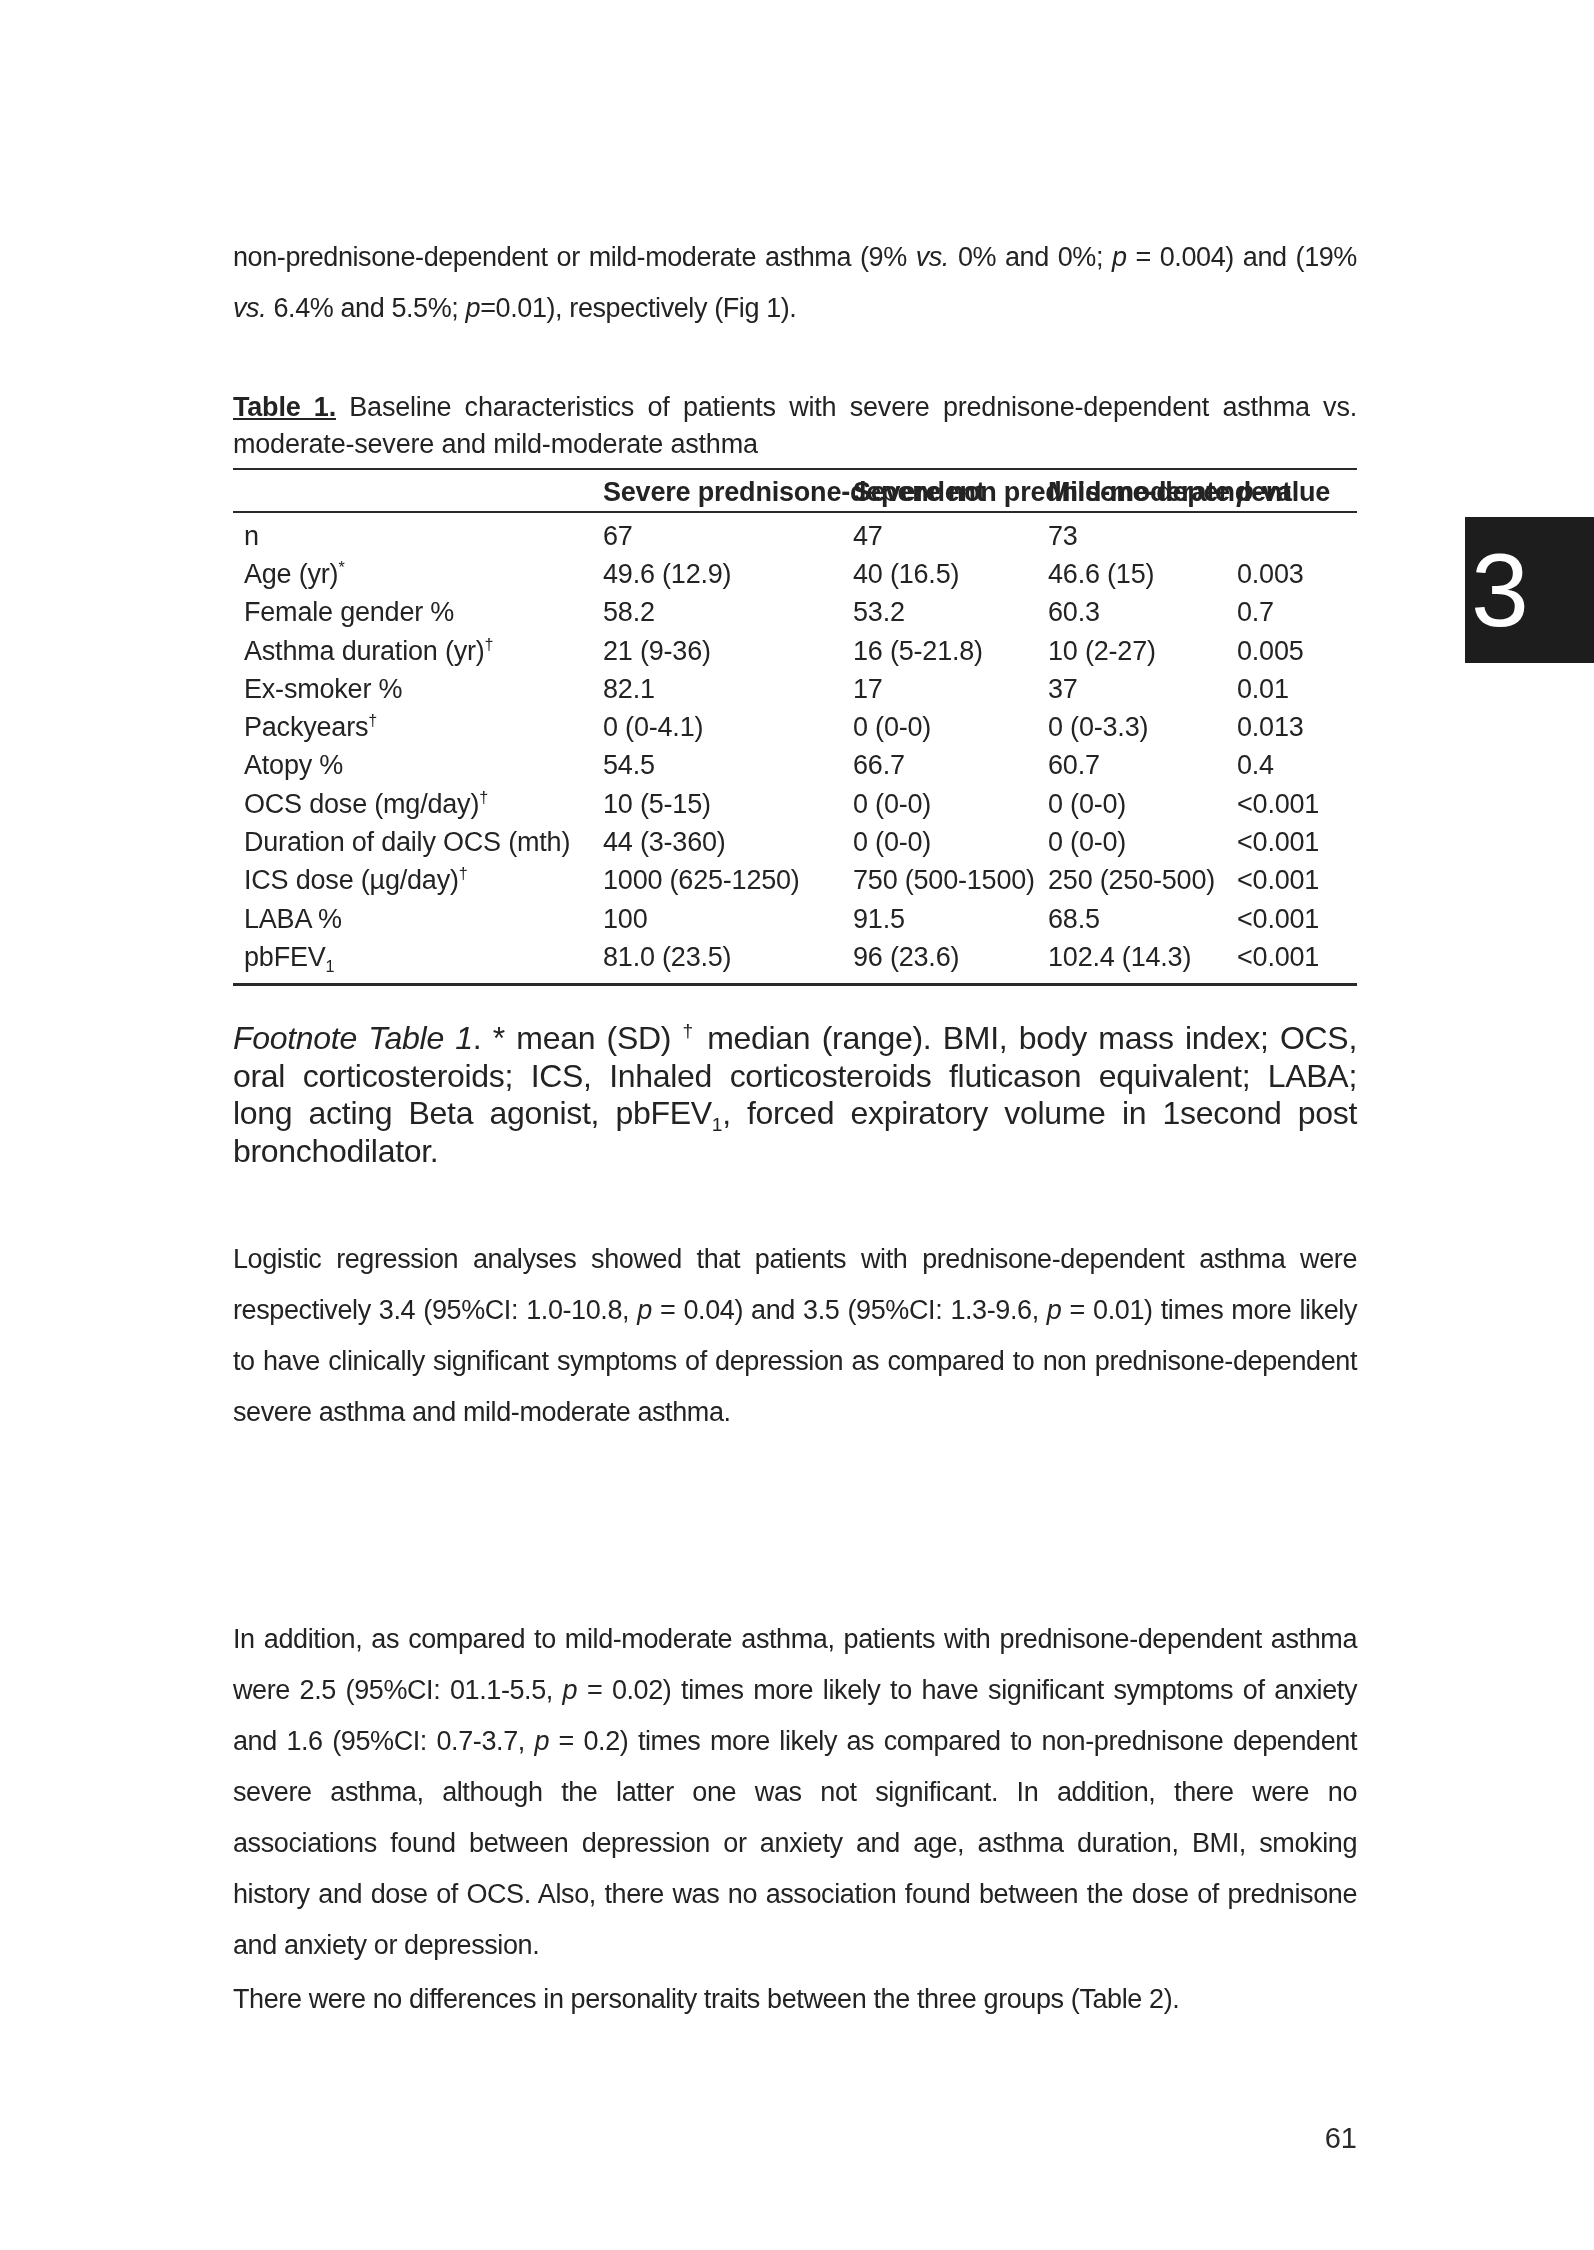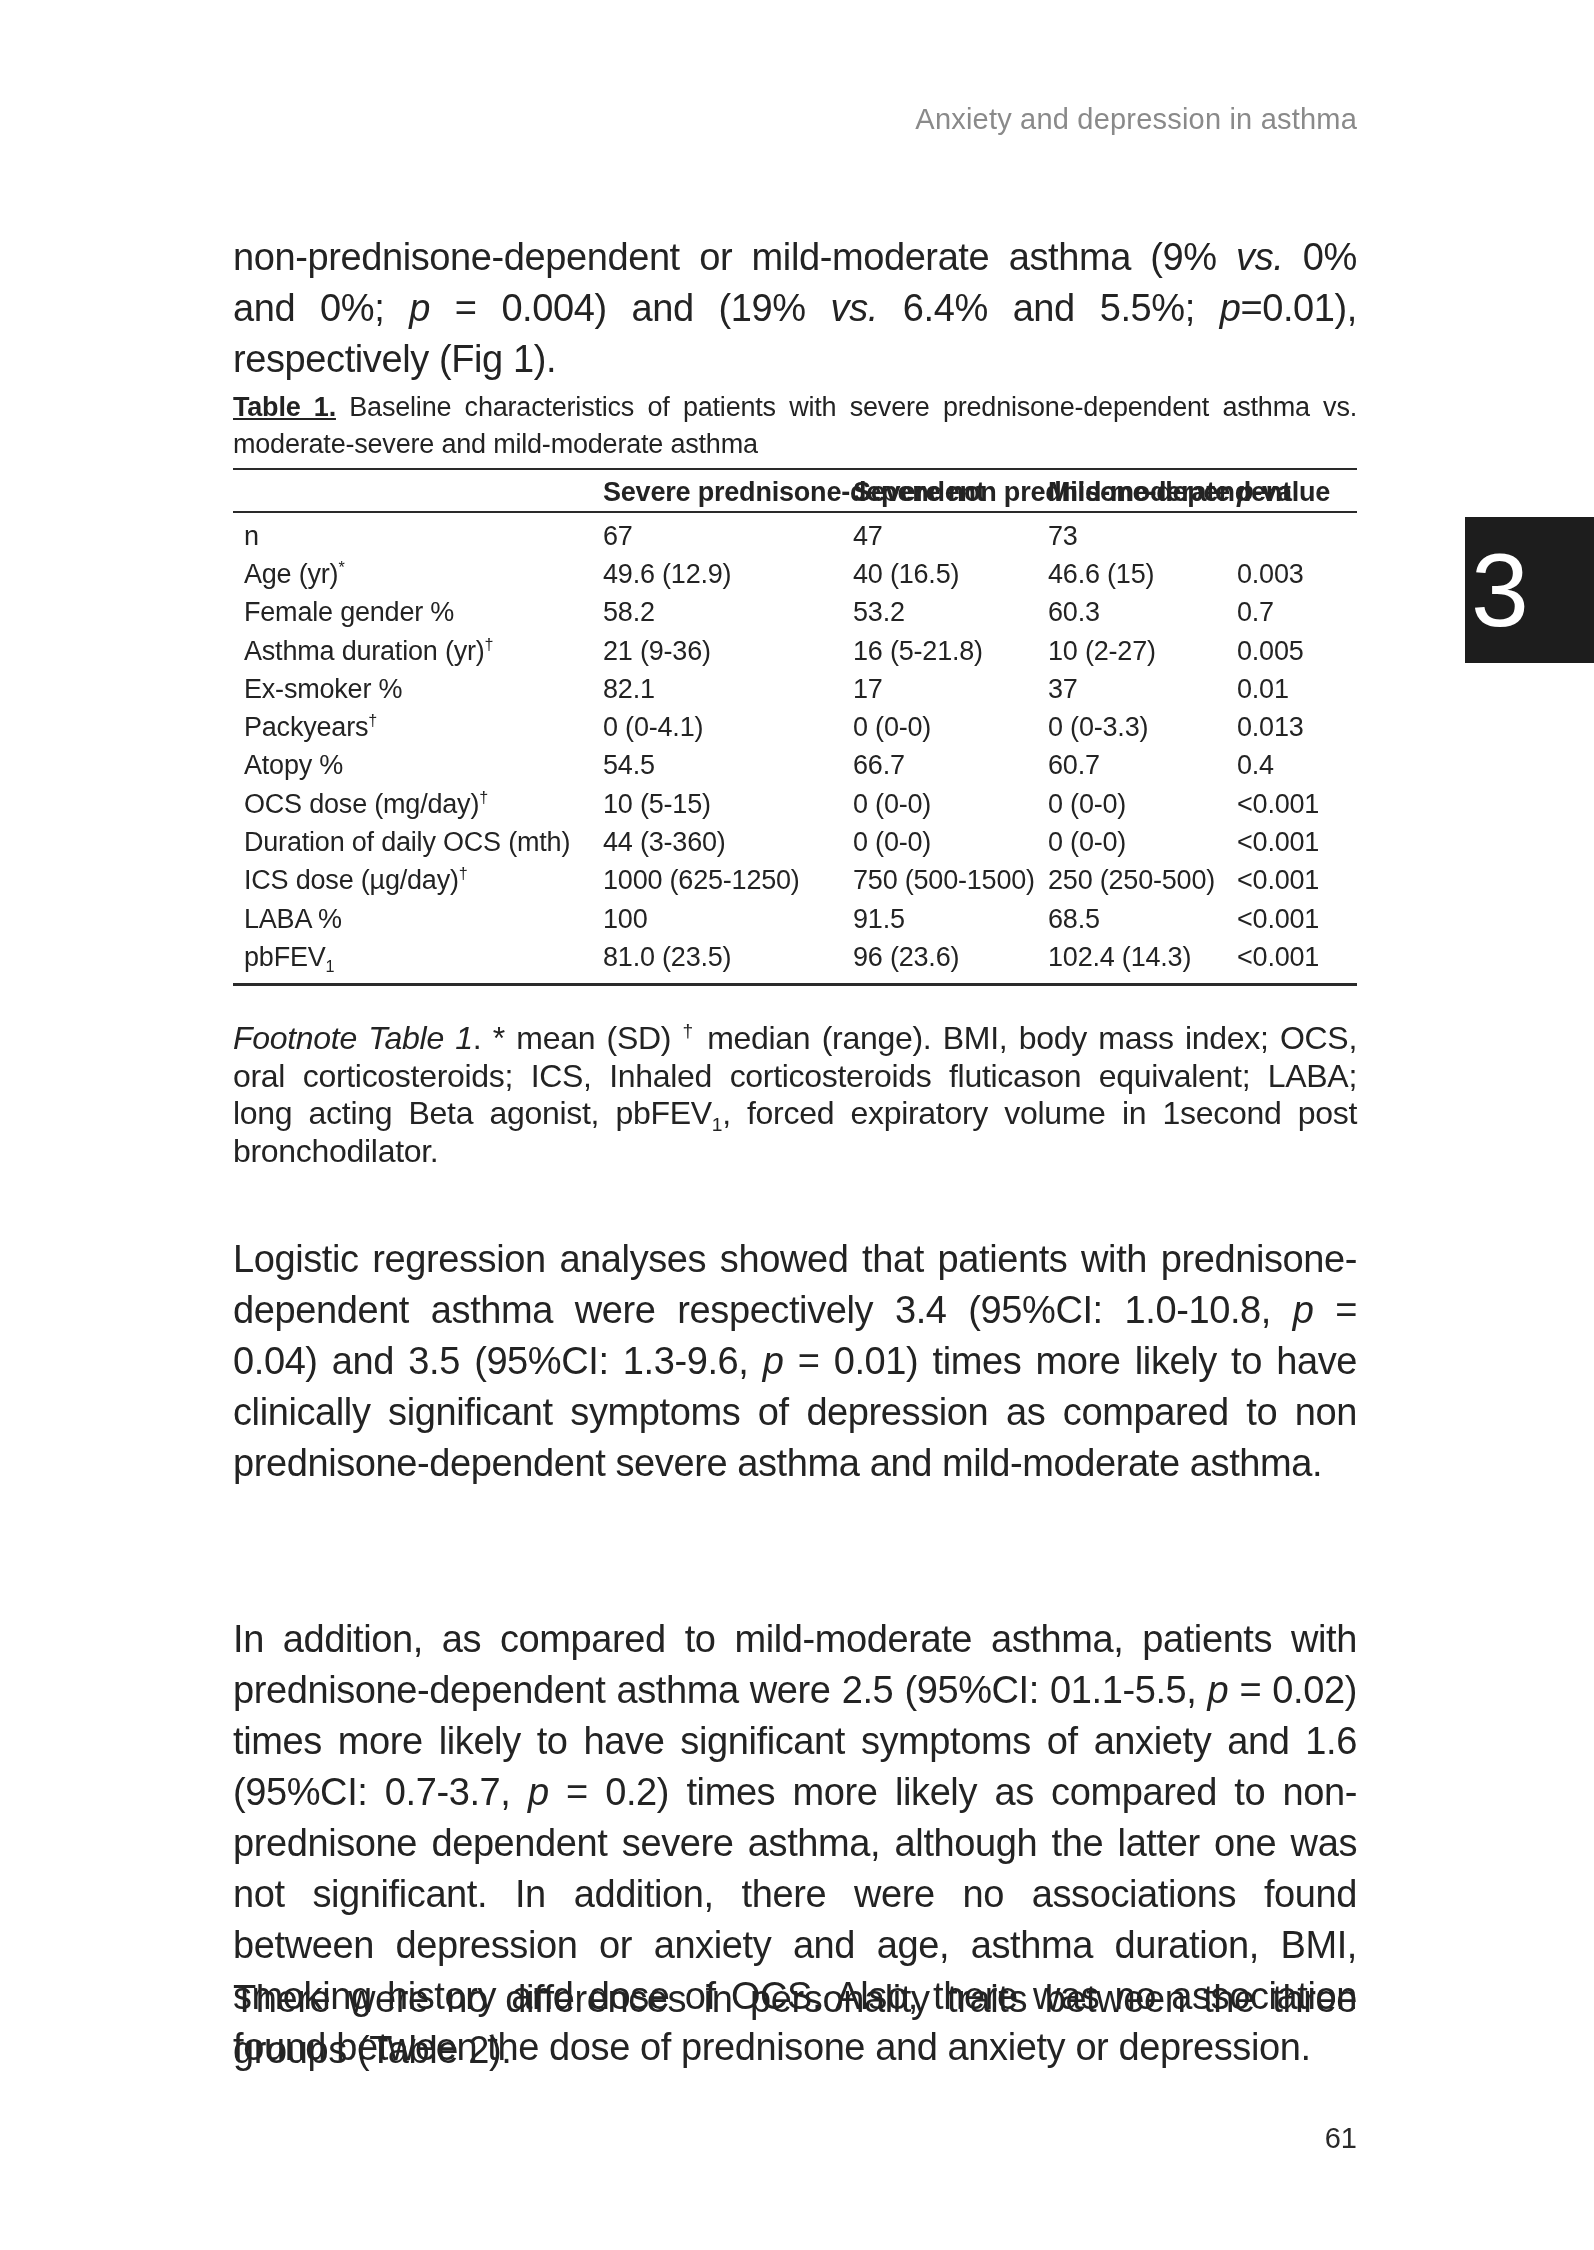--- a/index.html
+++ b/index.html
@@ -10,21 +10,21 @@
     overflow:hidden;
   }
   .block { position:absolute; left:233px; width:1124px; }
 
   .running-head {
     top:103px; text-align:right; color:#8a8a8a;
     font-size:29px; font-weight:300; letter-spacing:0.2px;
   }
 
   .body-text {
-    font-size:38px; line-height:51px; letter-spacing:-0.4px;
+    font-size:27px; line-height:51px; letter-spacing:-0.4px;
     text-align:justify; color:#232323;
   }
   .body-text i { font-style:italic; }
 
   .caption {
     top:389px; font-size:27px; line-height:37px; letter-spacing:-0.2px;
     text-align:justify;
   }
   .caption b { font-weight:bold;text-decoration:underline; }
 
@@ -74,21 +74,20 @@
 
   .page-number {
     top:2122px; text-align:right; font-size:29px; color:#2a2a2a;
   }
 </style>
 </head>
 <body>
 
 <div class="page">
 
-  <div class="block running-head">Anxiety and depression in asthma</div>
 
   <div class="chapter-tab">
     <span>3</span>
   </div>
 
   <p class="block body-text p1"><span>non-prednisone-dependent or mild-moderate asthma (9% </span><i>vs.</i><span> 0% and 0%; </span><i>p</i><span> = 0.004) and (19% </span><i>vs.</i><span> 6.4% and 5.5%; </span><i>p</i><span>=0.01), respectively (Fig 1).</span></p>
 
   <p class="block caption"><b>Table 1.</b><span> Baseline characteristics of patients with severe prednisone-dependent asthma vs. moderate-severe and mild-moderate asthma</span></p>
 
   <section class="tbl">

